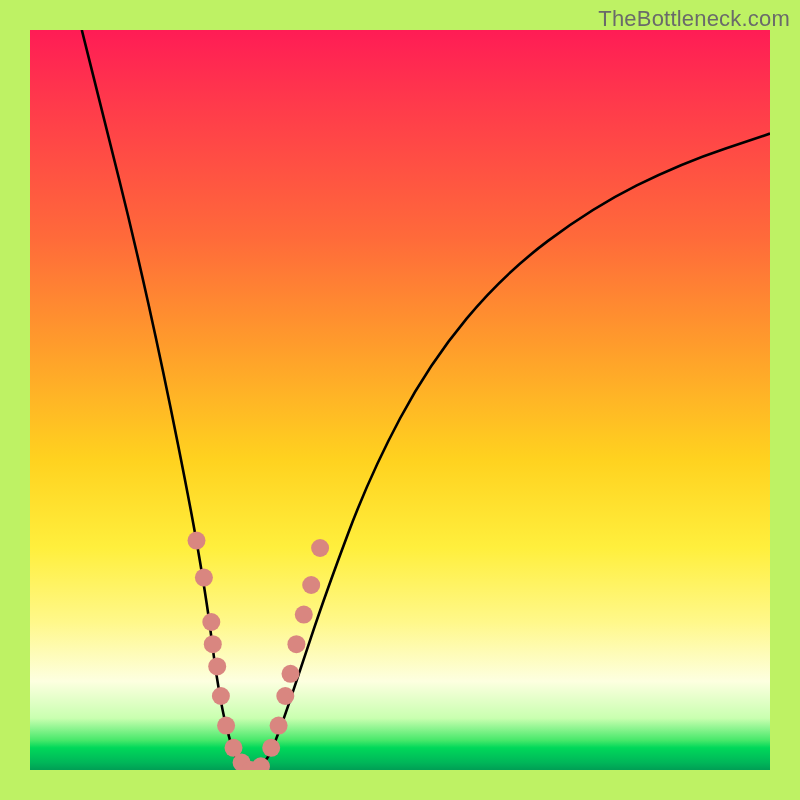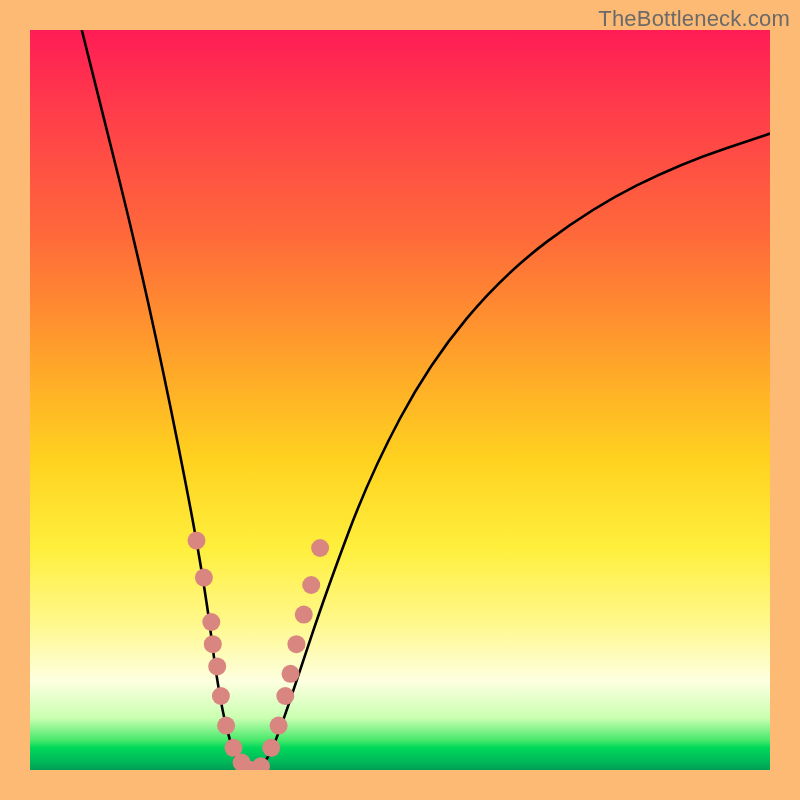--- a/index.html
+++ b/index.html
@@ -7,21 +7,21 @@
     padding: 0;
     width: 800px;
     height: 800px;
     background: #000;
     font-family: Arial, Helvetica, sans-serif;
     overflow: hidden;
   }
   .frame {
     position: absolute;
     inset: 0;
-    background: #fdba74;
+    background: #bef264;
   }
   .plot-area {
     position: absolute;
     left: 30px;
     top: 30px;
     width: 740px;
     height: 740px;
     
     background: linear-gradient(
       to bottom,

